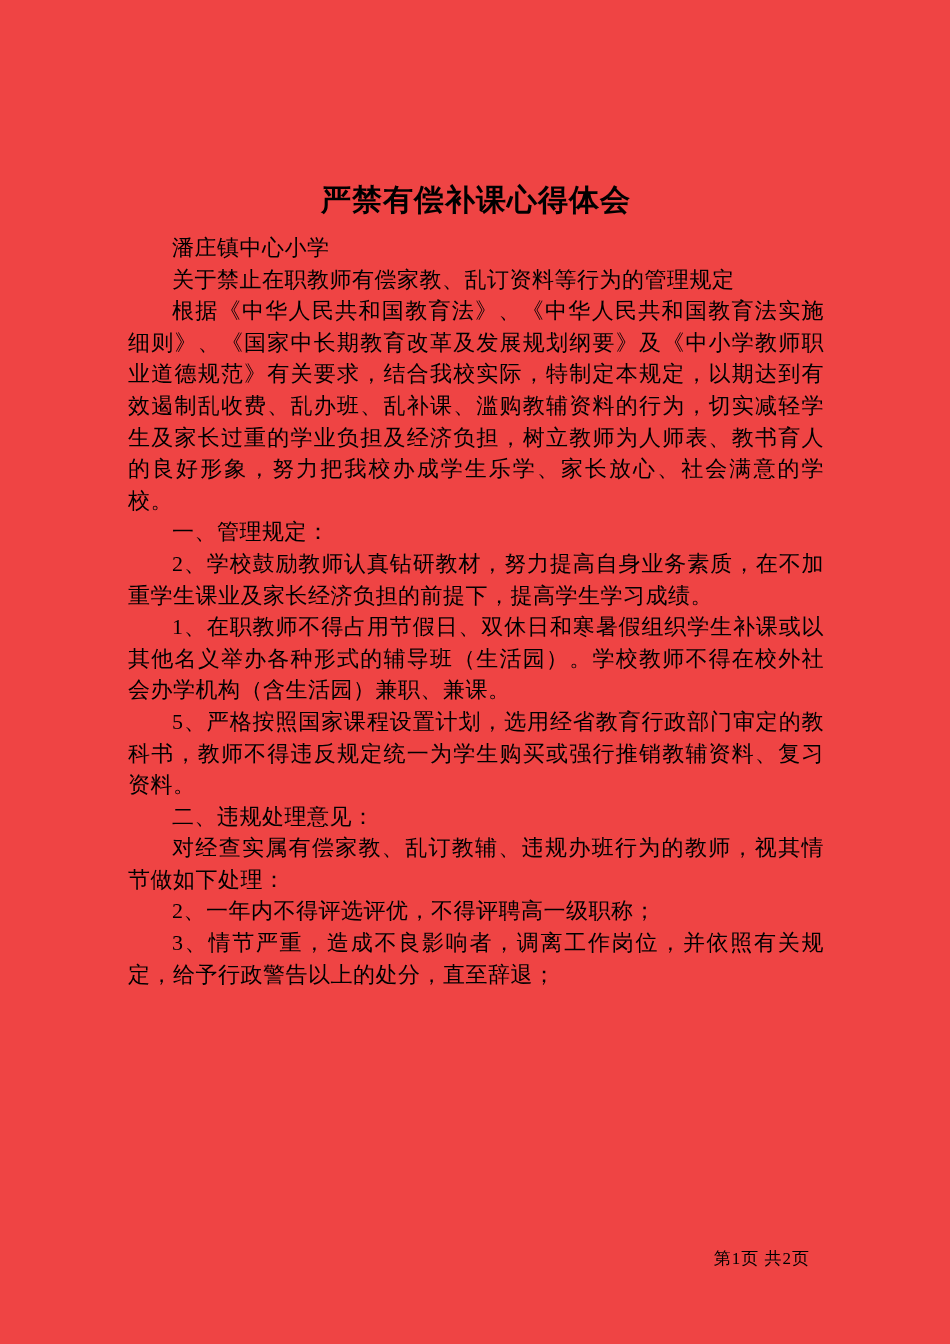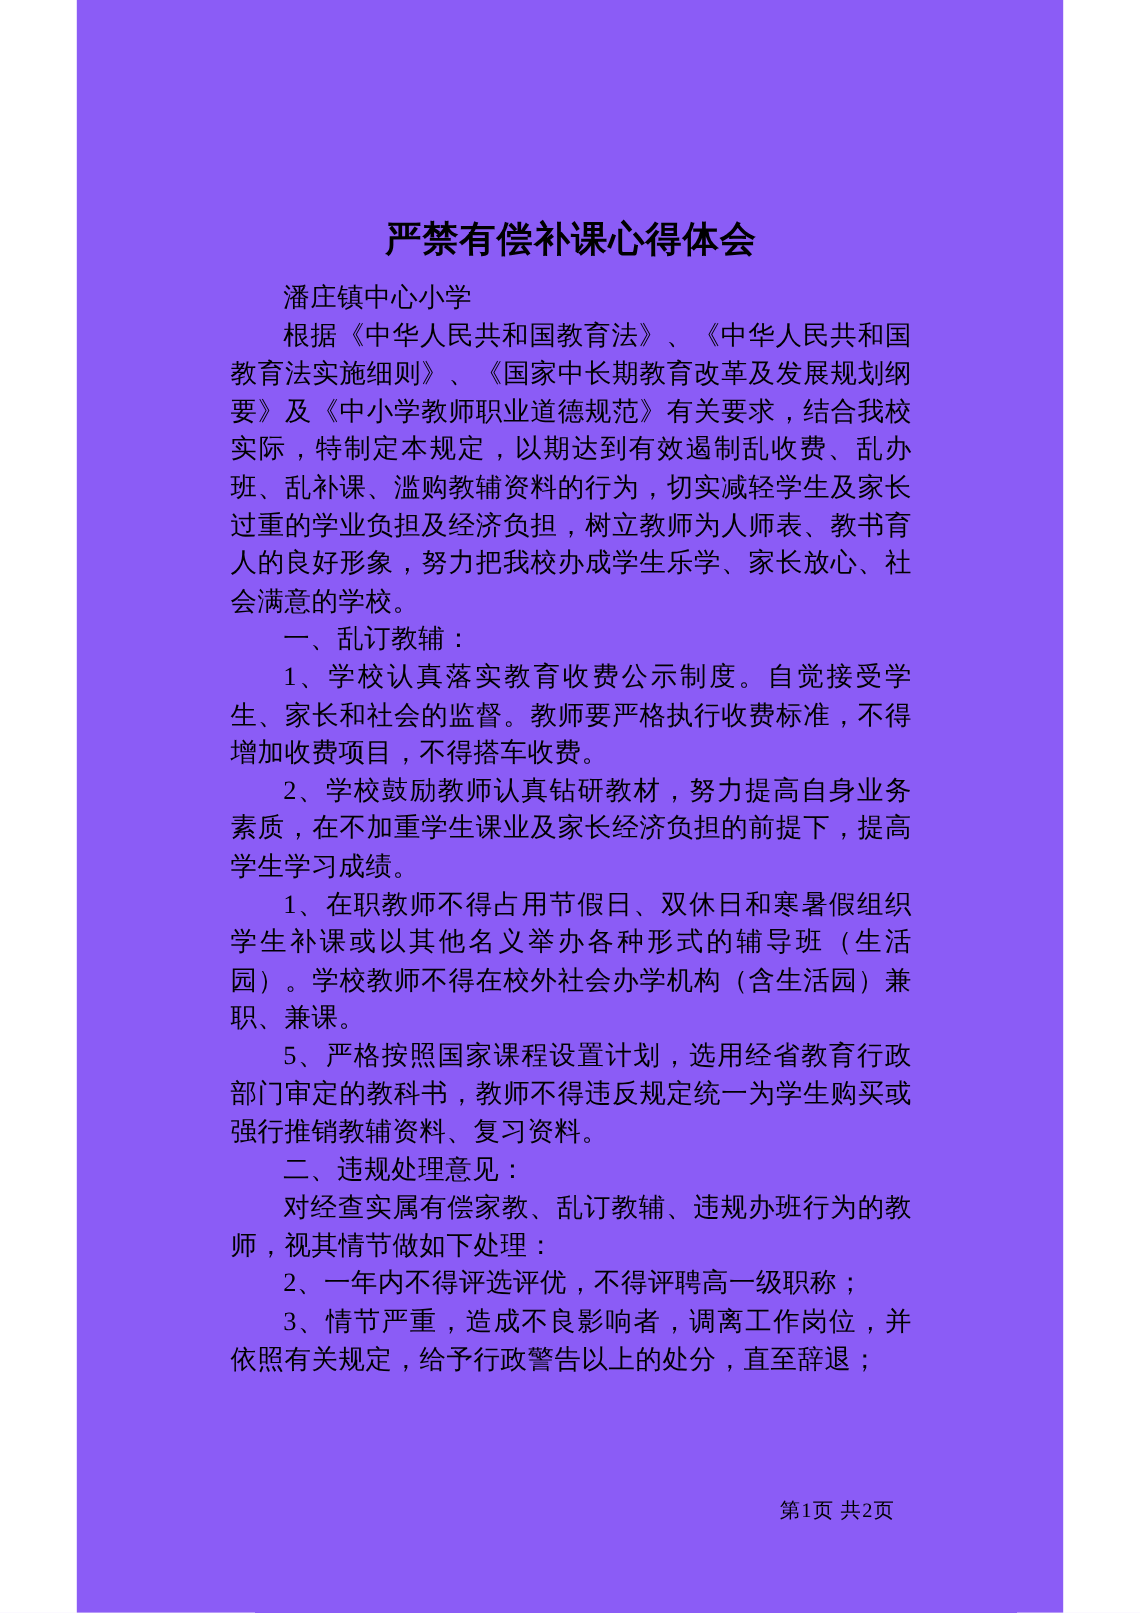--- a/index.html
+++ b/index.html
@@ -2,24 +2,24 @@
 <html><head>
 <meta charset="utf-8">
 <style>
   html, body {
     margin: 0;
     padding: 0;
     background: #ffffff;
   }
   .page {
     position: relative;
-    width: 822px;
+    width: 950px;
     height: 1344px;
     margin: 0 auto;
-    background: #8b5cf6;
+    background: #ef4444;
     color: #000000;
     font-family: "Liberation Serif", "DejaVu Serif", serif;
     overflow: hidden;
     box-sizing: border-box;
   }
   .content {
     position: absolute;
     left: 128px;
     right: 126px;
     top: 182px;
@@ -56,23 +56,23 @@
   }
 </style>
 </head>
 <body>
 
 <div class="page">
   <div class="content">
     <h1 class="doc-title">严禁有偿补课心得体会</h1>
     <div class="doc-body" id="doc-body">
         <p class="para">潘庄镇中心小学</p>
+        <p class="para">关于禁止在职教师有偿家教、乱订资料等行为的管理规定</p>
         <p class="para">根据《中华人民共和国教育法》、《中华人民共和国教育法实施细则》、《国家中长期教育改革及发展规划纲要》及《中小学教师职业道德规范》有关要求，结合我校实际，特制定本规定，以期达到有效遏制乱收费、乱办班、乱补课、滥购教辅资料的行为，切实减轻学生及家长过重的学业负担及经济负担，树立教师为人师表、教书育人的良好形象，努力把我校办成学生乐学、家长放心、社会满意的学校。</p>
-        <p class="para">一、乱订教辅：</p>
-        <p class="para">1、学校认真落实教育收费公示制度。自觉接受学生、家长和社会的监督。教师要严格执行收费标准，不得增加收费项目，不得搭车收费。</p>
+        <p class="para">一、管理规定：</p>
         <p class="para">2、学校鼓励教师认真钻研教材，努力提高自身业务素质，在不加重学生课业及家长经济负担的前提下，提高学生学习成绩。</p>
         <p class="para">1、在职教师不得占用节假日、双休日和寒暑假组织学生补课或以其他名义举办各种形式的辅导班（生活园）。学校教师不得在校外社会办学机构（含生活园）兼职、兼课。</p>
         <p class="para">5、严格按照国家课程设置计划，选用经省教育行政部门审定的教科书，教师不得违反规定统一为学生购买或强行推销教辅资料、复习资料。</p>
         <p class="para">二、违规处理意见：</p>
         <p class="para">对经查实属有偿家教、乱订教辅、违规办班行为的教师，视其情节做如下处理：</p>
         <p class="para">2、一年内不得评选评优，不得评聘高一级职称；</p>
         <p class="para">3、情节严重，造成不良影响者，调离工作岗位，并依照有关规定，给予行政警告以上的处分，直至辞退；</p>
       </div>
   </div>
   <div class="footer">

